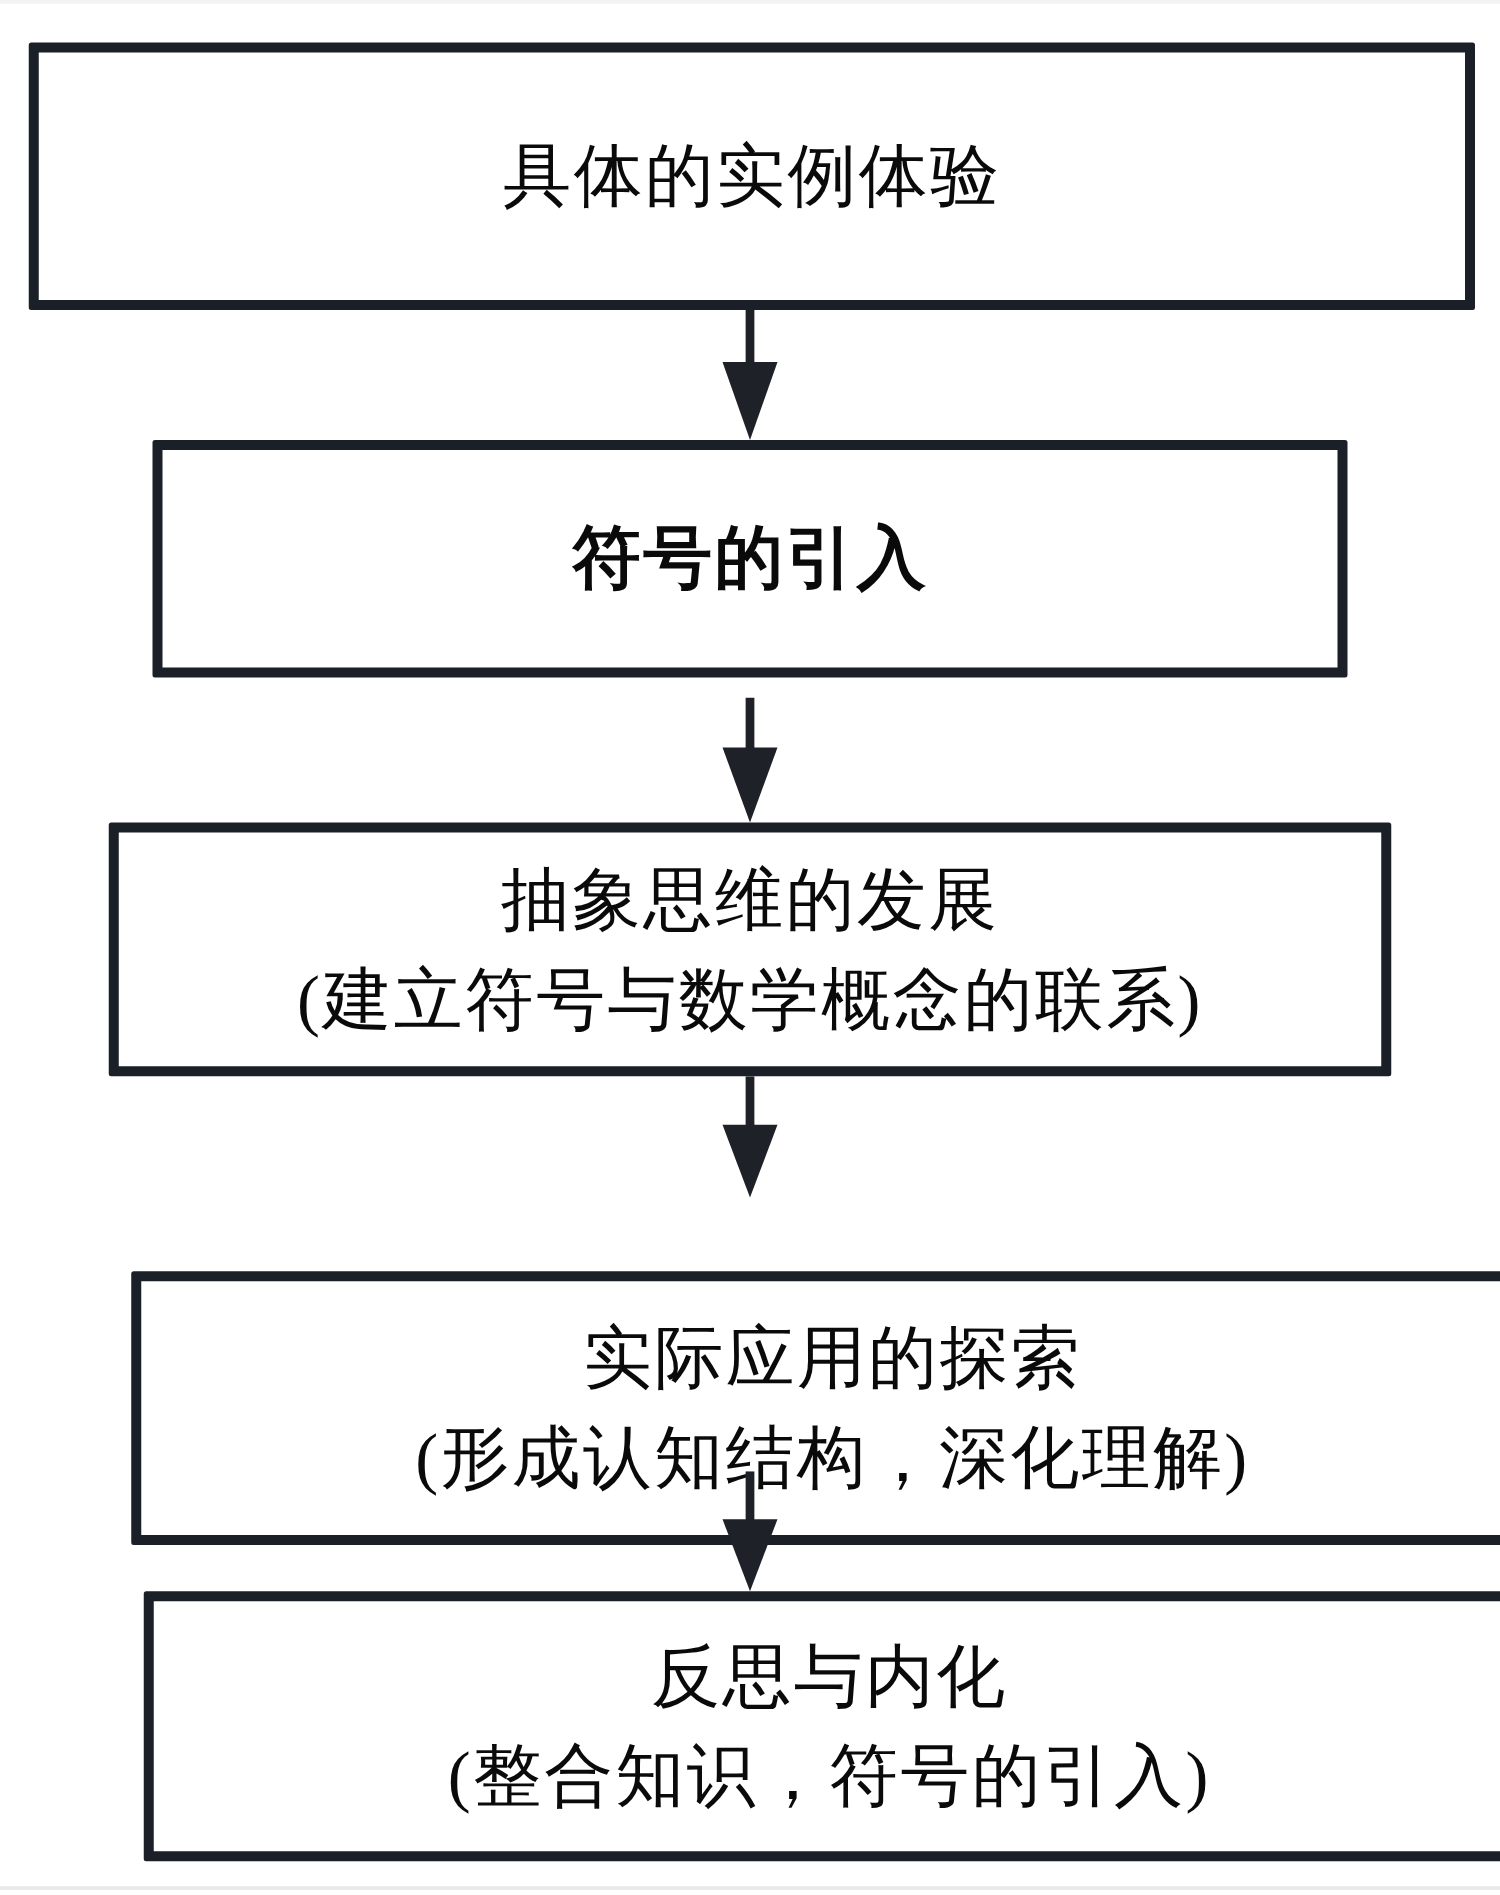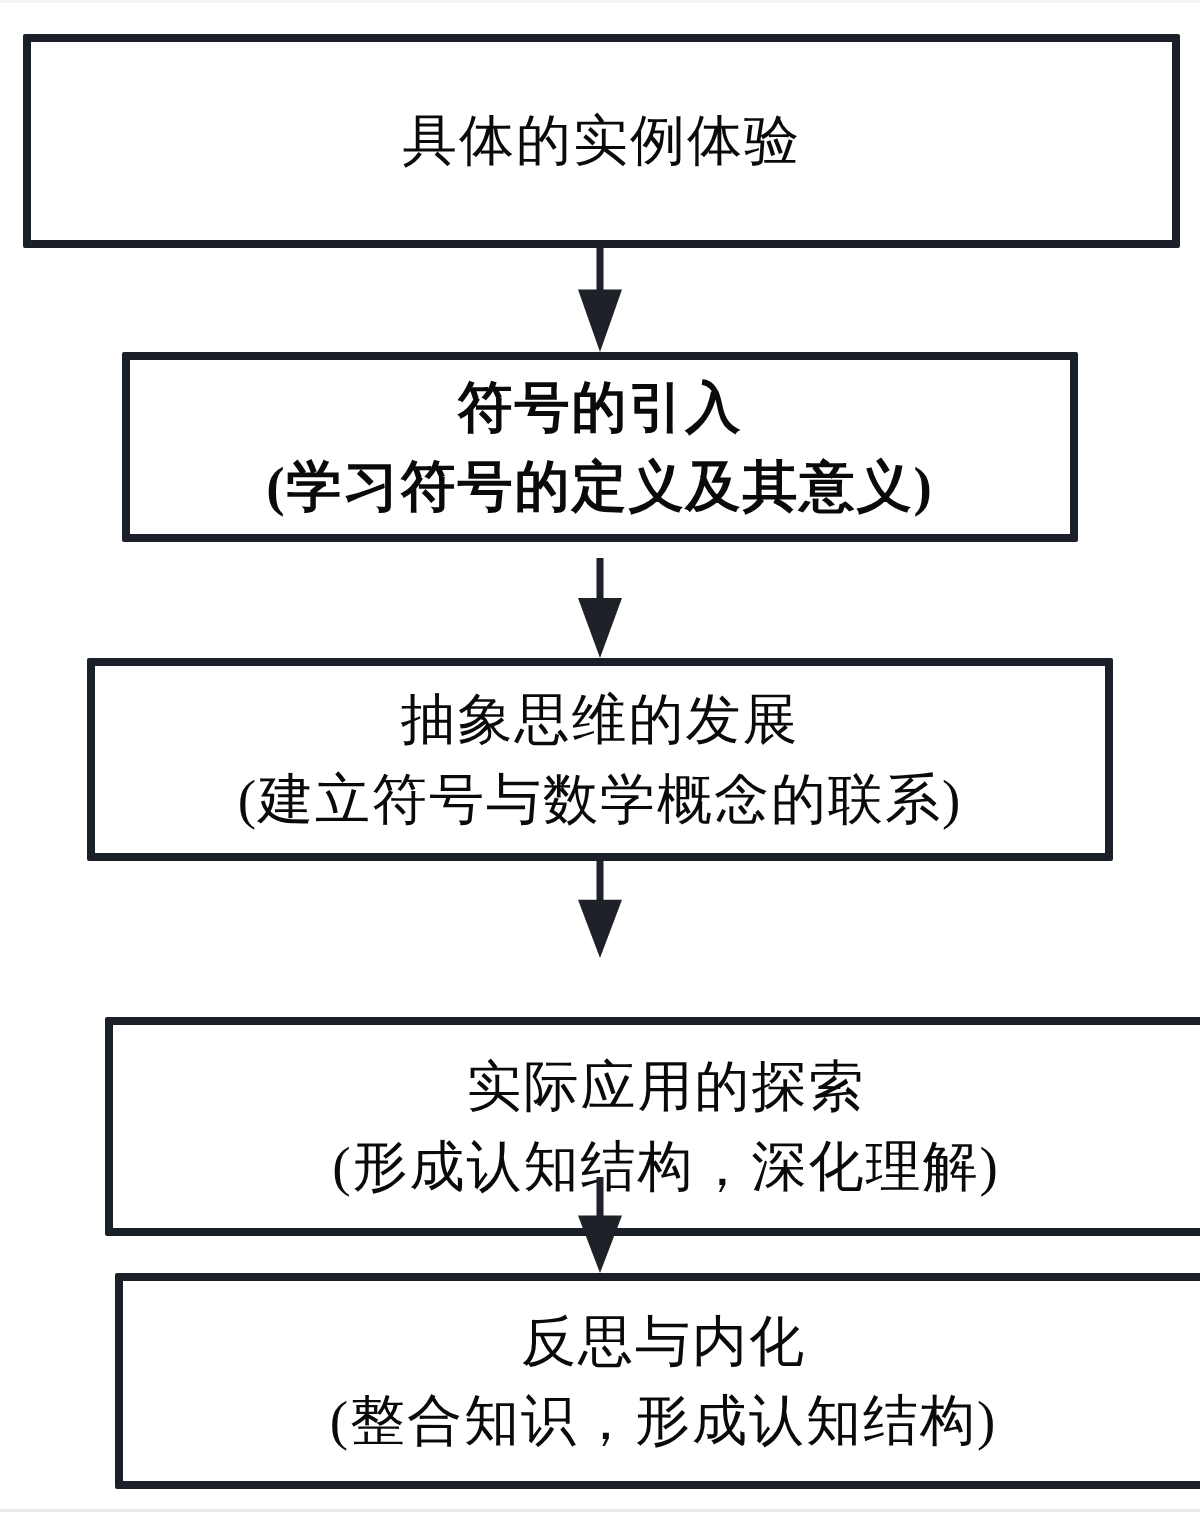--- a/index.html
+++ b/index.html
@@ -79,21 +79,20 @@
 
   <div class="flow-arrow arrow1">
     <svg viewBox="0 0 46 100" preserveAspectRatio="none" aria-hidden="true">
       <rect x="19.5" y="0" width="7" height="46" fill="#1e2128"></rect>
       <polygon points="1,40 45,40 23,100" fill="#1e2128"></polygon>
     </svg>
   </div>
 
   <div class="flow-box box2">
     <span class="title">符号的引入</span>
-    <span class="subtitle">(学习符号的定义及其意义)</span>
   </div>
 
   <div class="flow-arrow arrow2">
     <svg viewBox="0 0 46 100" preserveAspectRatio="none" aria-hidden="true">
       <rect x="19.5" y="0" width="7" height="46" fill="#1e2128"></rect>
       <polygon points="1,40 45,40 23,100" fill="#1e2128"></polygon>
     </svg>
   </div>
 
   <div class="flow-box box3">
@@ -115,16 +114,16 @@
 
   <div class="flow-arrow arrow4">
     <svg viewBox="0 0 46 100" preserveAspectRatio="none" aria-hidden="true">
       <rect x="19.5" y="0" width="7" height="46" fill="#1e2128"></rect>
       <polygon points="1,40 45,40 23,100" fill="#1e2128"></polygon>
     </svg>
   </div>
 
   <div class="flow-box box5">
     <span class="title">反思与内化</span>
-    <span class="subtitle">(整合知识，形成认知结构)</span>
+    <span class="subtitle">(整合知识，符号的引入)</span>
   </div>
 
 </div>
 
 </body></html>

